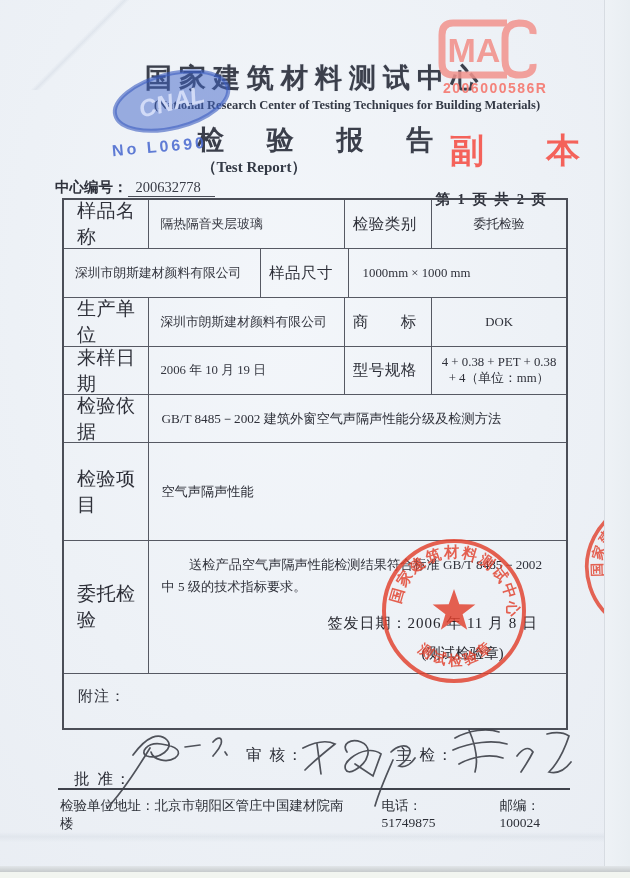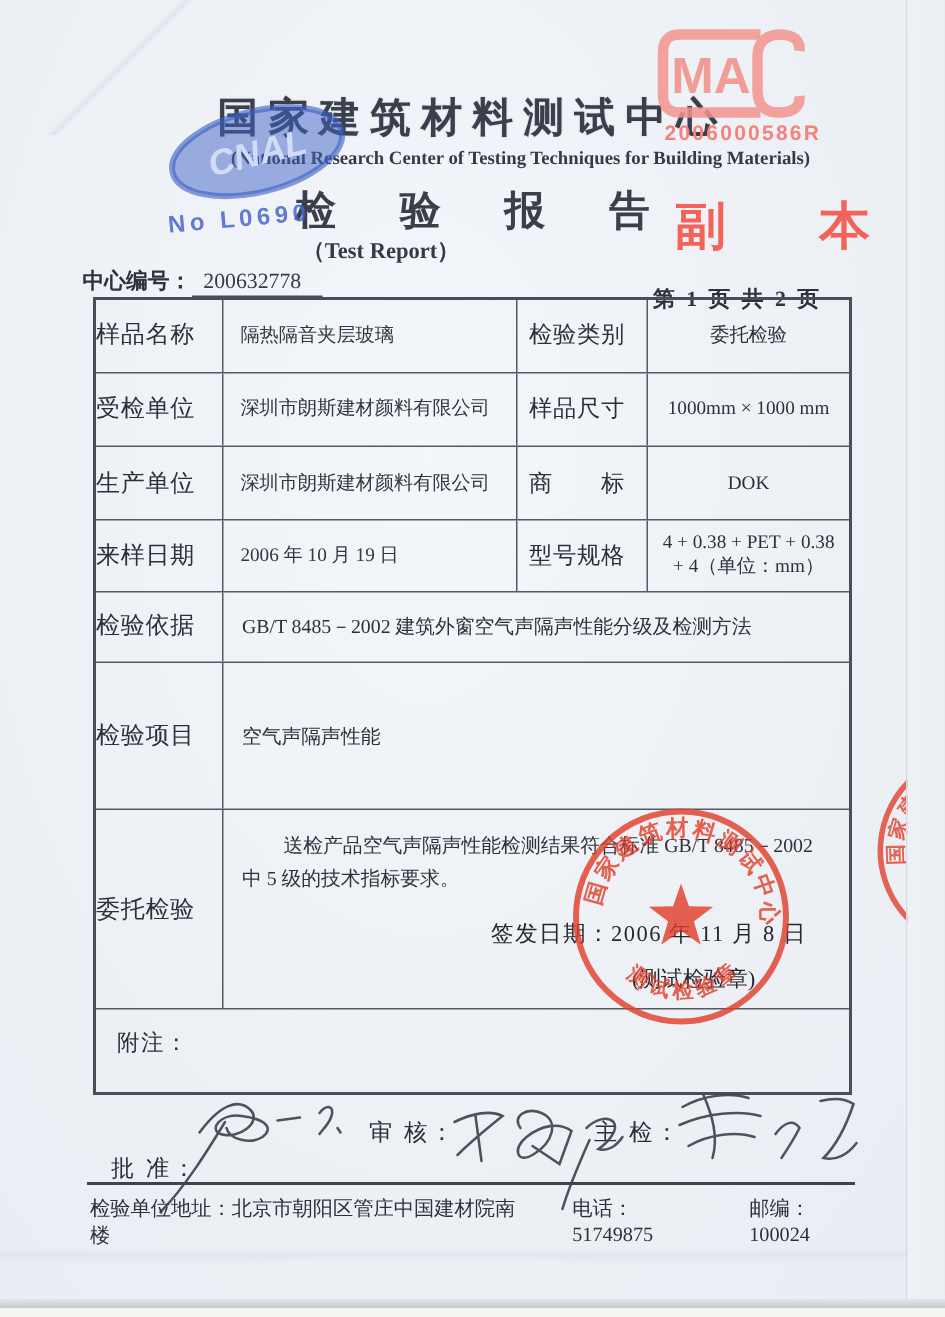--- a/index.html
+++ b/index.html
@@ -53,21 +53,21 @@
   .round-stamp-edge{position:absolute;left:572px;top:487px;}
 
   
   .tbl{position:absolute;left:62px;top:198px;width:506px;height:532px;
     border:2px solid #4b4e57;box-sizing:border-box;display:flex;flex-direction:column;
     color:#2e3039;}
   .trow{display:flex;border-bottom:1.3px solid #565963;box-sizing:border-box;}
   .trow:last-child{border-bottom:none;}
   .tc{box-sizing:border-box;border-right:1.3px solid #565963;display:flex;align-items:center;}
   .tc:last-child{border-right:none;}
-  .c-label{width:86px;font-size:16px;letter-spacing:.5px;font-weight:500;}
+  .c-label{width:86px;padding-left:13px;font-size:19px;letter-spacing:.5px;font-weight:500;}
   .c-val{width:197px;padding-left:11px;font-size:12.8px;color:#34363f;}
   .c-label2{width:88px;padding-left:8px;font-size:15.5px;letter-spacing:.5px;}
   .c-val2{width:135px;justify-content:center;text-align:center;font-size:12.8px;white-space:pre-line;padding:0 4px;}
   .c-wide{width:420px;padding-left:12px;font-size:13.2px;}
   .conclusion-cell{position:relative;display:block;padding:13px 10px 0 12px;}
   .conclusion-text{font-size:13.2px;line-height:1.65;text-indent:2.1em;color:#30323b;}
   .sign-date{position:absolute;left:178px;top:73px;font-size:15px;font-weight:500;color:#26272e;letter-spacing:1px;}
   .seal-note{position:absolute;left:272px;top:103px;font-size:14.5px;color:#26272e;}
   .note-row{align-items:flex-start;}
   .note-cell{width:100%;padding:13px 0 0 14px;font-size:15px;letter-spacing:1px;}
@@ -127,21 +127,20 @@
   <div class="oval-no stamp">No L0690</div>
 
   <div class="tbl">
     <div class="trow" style="height:49px">
       <div class="tc c-label">样品名称</div>
       <div class="tc c-val">隔热隔音夹层玻璃</div>
       <div class="tc c-label2">检验类别</div>
       <div class="tc c-val2">委托检验</div>
     </div>
     <div class="trow" style="height:50px">
-      <div class="tc c-label">受检单位</div>
       <div class="tc c-val">深圳市朗斯建材颜料有限公司</div>
       <div class="tc c-label2">样品尺寸</div>
       <div class="tc c-val2">1000mm × 1000 mm</div>
     </div>
     <div class="trow" style="height:49px">
       <div class="tc c-label">生产单位</div>
       <div class="tc c-val">深圳市朗斯建材颜料有限公司</div>
       <div class="tc c-label2">商　　标</div>
       <div class="tc c-val2">DOK</div>
     </div>

